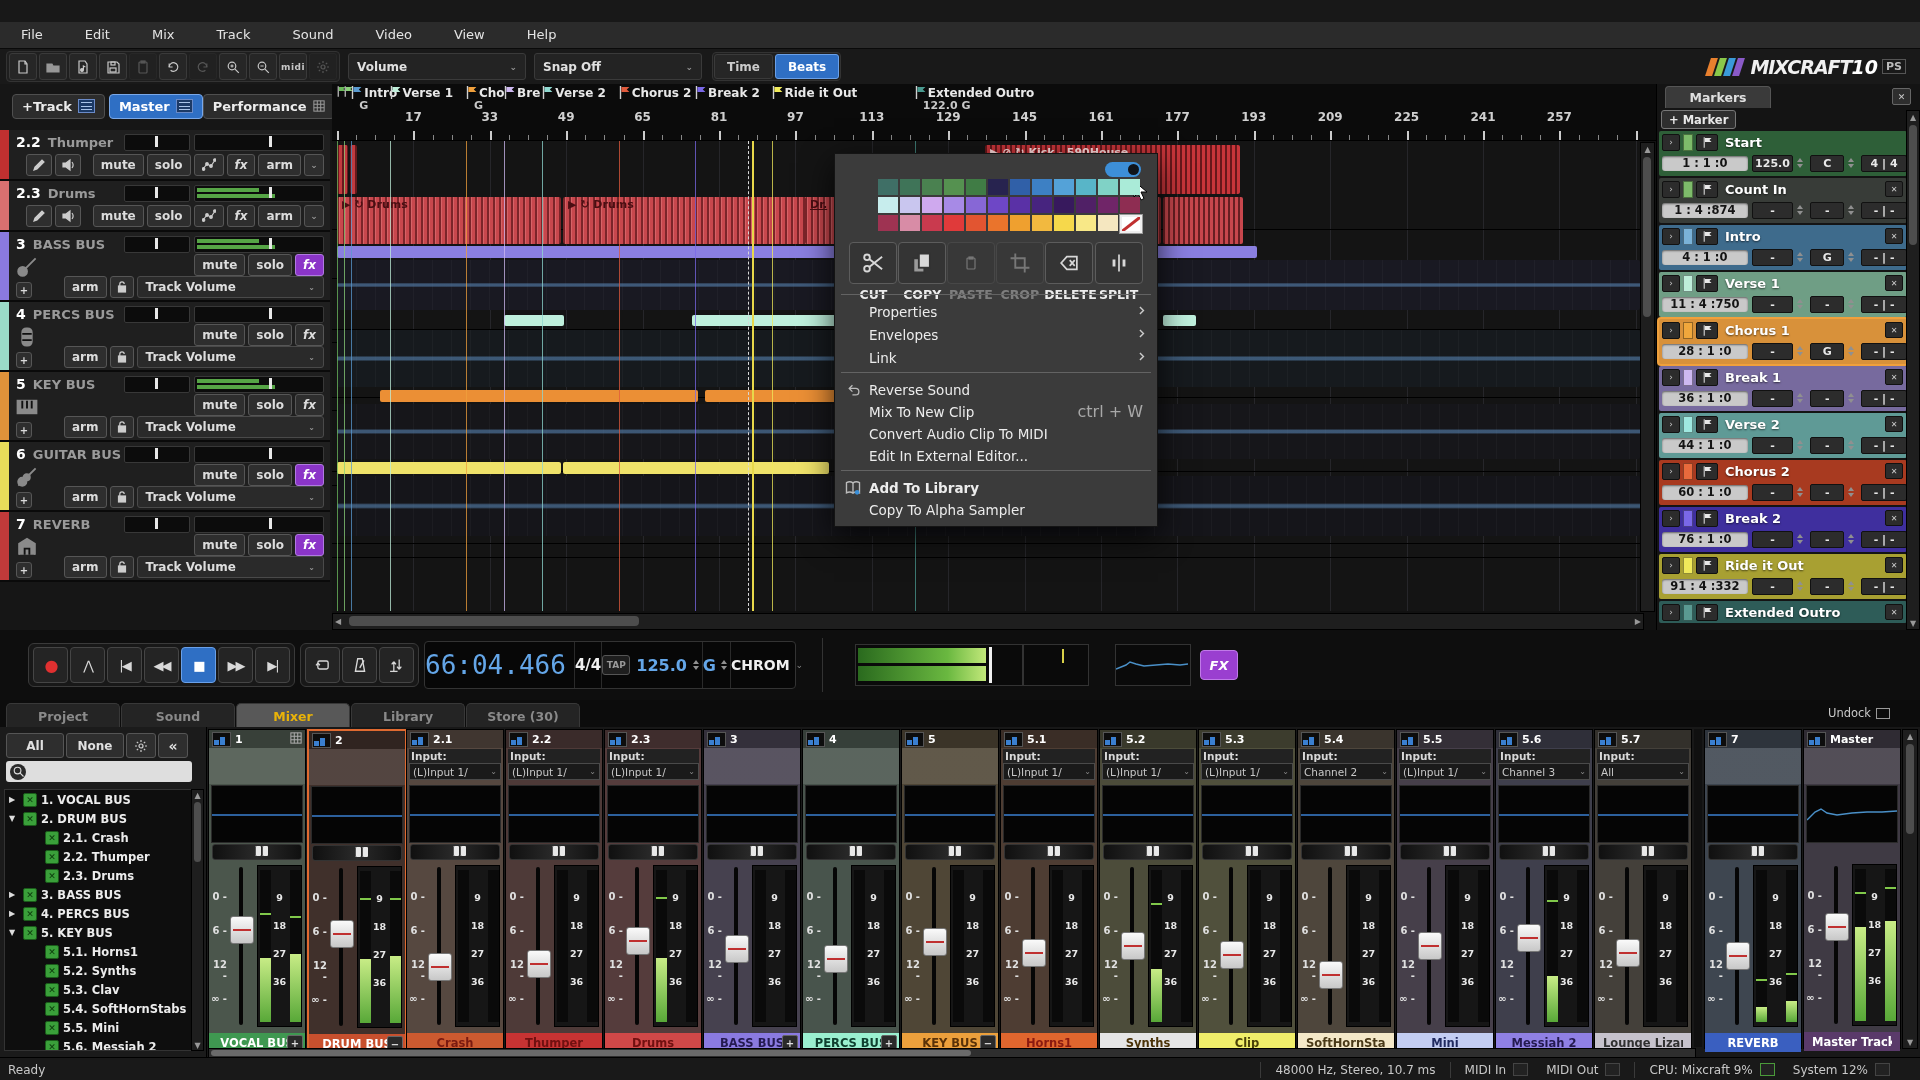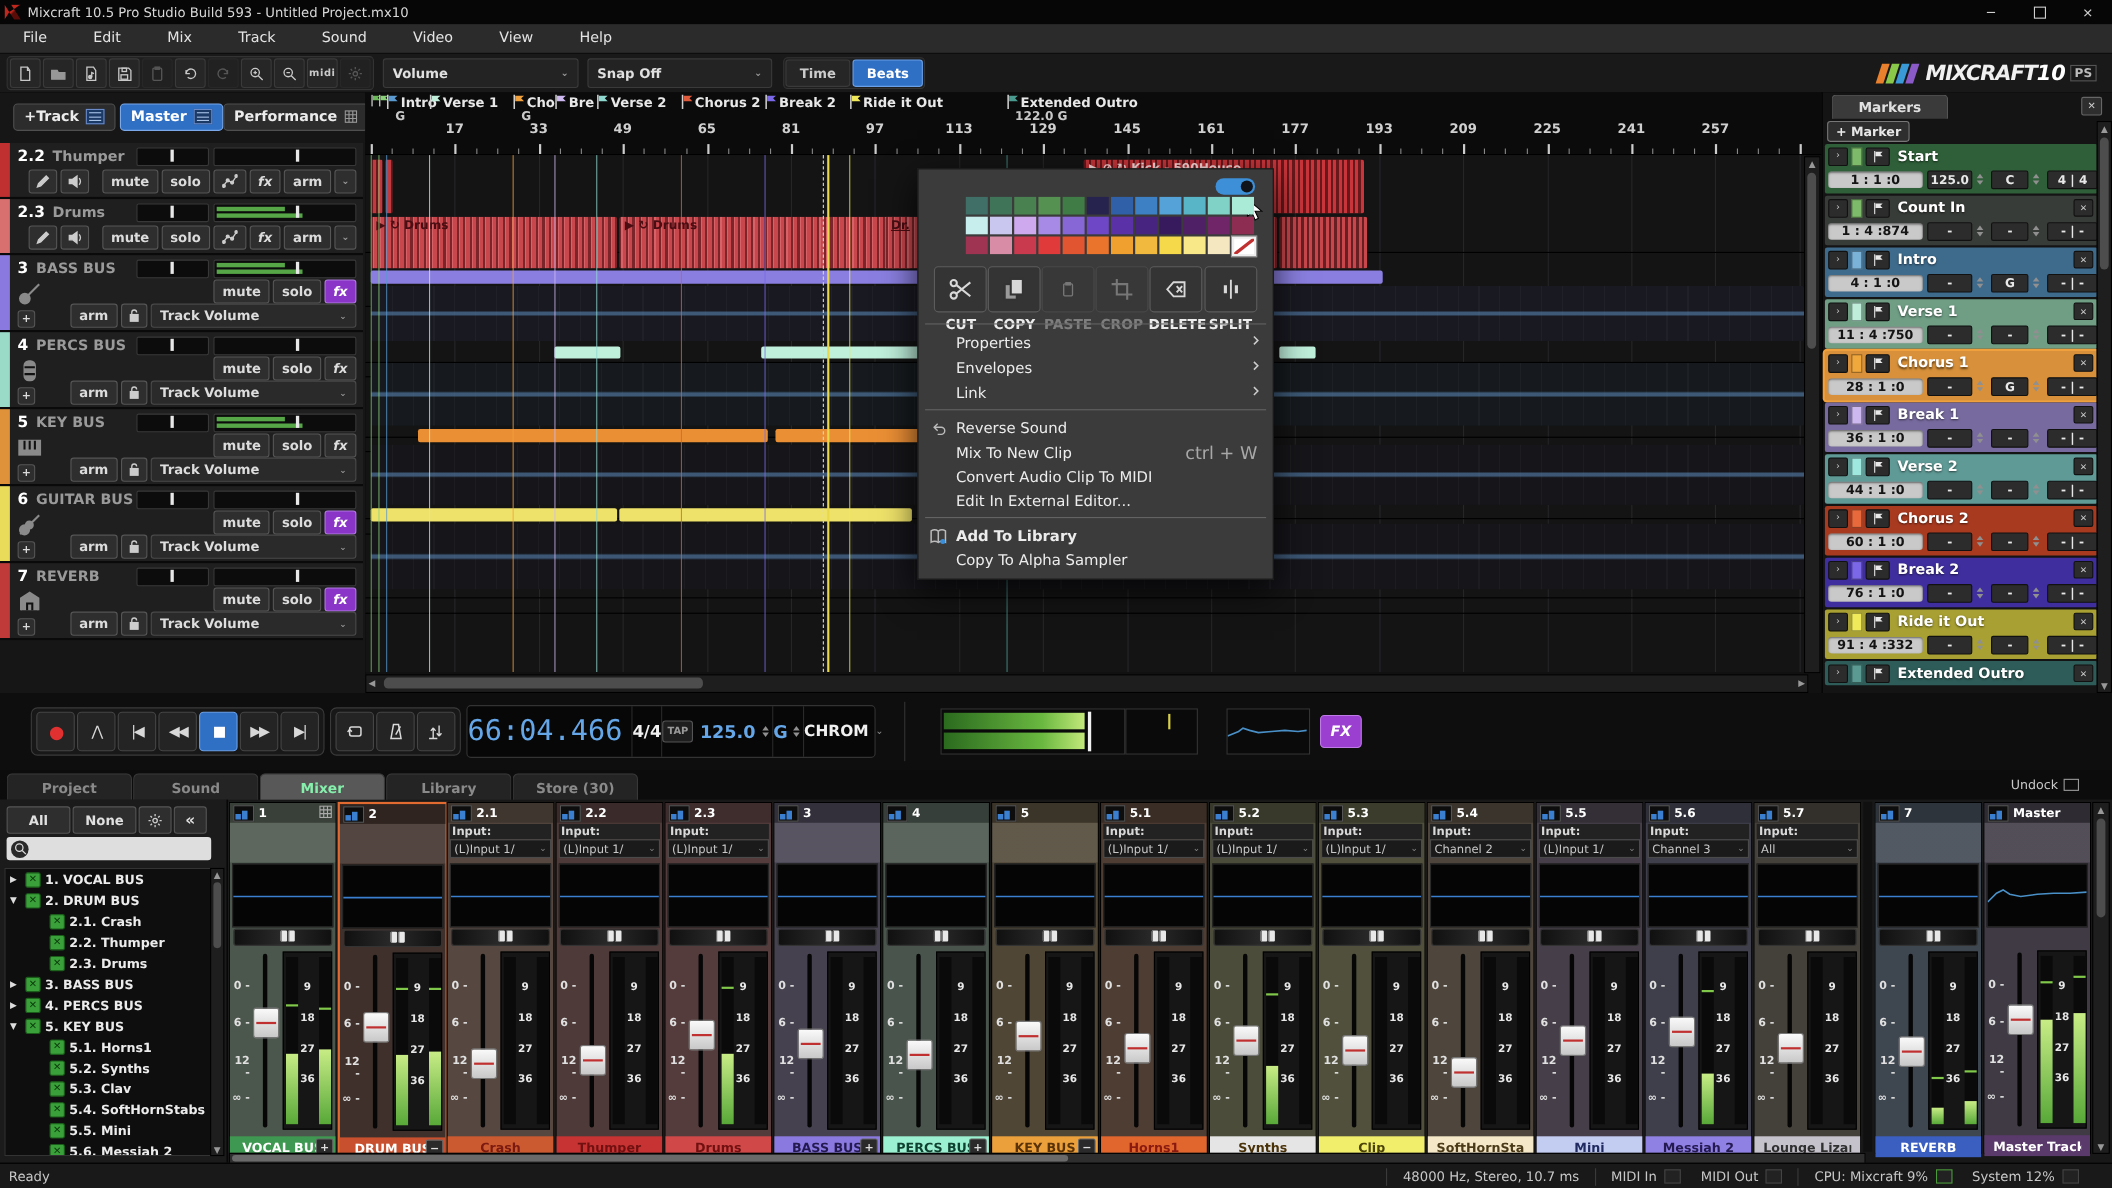--- a/index.html
+++ b/index.html
@@ -103,21 +103,21 @@
   .tseg{border-left:1px solid #2a2a2a;height:100%;display:flex;align-items:center;justify-content:center;}
   #bigtime{font-family:"DejaVu Sans Mono","Liberation Mono",monospace;font-size:26px;color:#64a6e8;width:168px;text-align:right;padding-right:8px;}
   #meterbox{position:absolute;left:855px;top:14px;width:166px;height:40px;background:#0a0a0a;border:1px solid #333;}
   .mbarh{position:absolute;left:2px;height:15px;background:linear-gradient(90deg,#2a6a1e,#6ab840 70%,#c2e87a);}
   #auxbox{position:absolute;left:1023px;top:14px;width:64px;height:40px;background:#0a0a0a;border:1px solid #333;}
   #specbox{position:absolute;left:1115px;top:14px;width:74px;height:40px;background:#0a0a0a;border:1px solid #333;}
   #fxbtn{position:absolute;left:1200px;top:20px;width:36px;height:28px;background:#9a3fd0;border:1px solid #c07ae8;border-radius:4px;color:#fff;font-weight:bold;font-size:13px;font-style:italic;display:flex;align-items:center;justify-content:center;}
   
   #tabrow{position:absolute;left:0;top:700px;width:1920px;height:27px;background:#0c0c0c;}
   .dtab{position:absolute;top:3px;height:24px;width:112px;background:#242424;border:1px solid #383838;border-bottom:none;border-radius:5px 5px 0 0;color:#8a8a8a;font-weight:bold;font-size:12.5px;display:flex;align-items:center;justify-content:center;}
-  .dtab.on{background:#585858;color:#86efac;}
+  .dtab.on{background:#585858;color:#eab308;}
   #undock{position:absolute;right:30px;top:6px;color:#c8c8c8;font-size:11.5px;display:flex;align-items:center;gap:5px;}
   
   #bottompanel{position:absolute;left:0;top:727px;width:1920px;height:330px;background:#181818;}
   #sidebar{position:absolute;left:0;top:0;width:206px;height:330px;background:#1b1b1b;border-right:1px solid #000;}
   .sidebtn{height:23px;background:#2e2e2e;border:1px solid #555;border-radius:3px;color:#e0e0e0;font-weight:bold;font-size:12px;display:flex;align-items:center;justify-content:center;}
   #searchbox{position:absolute;left:6px;top:34px;width:186px;height:21px;background:#dedede;border-radius:3px;display:flex;align-items:center;color:#333;}
   #tree{position:absolute;left:4px;top:62px;width:188px;height:260px;background:#0e0e0e;border:1px solid #333;overflow:hidden;}
   .titem{display:flex;align-items:center;height:19px;color:#ececec;font-weight:bold;font-size:11.5px;}
   .tarrow{width:10px;font-size:8px;color:#ddd;margin-left:4px;}
   .chk{width:12px;height:12px;background:#3aa03a;border:1px solid #1a5c1a;border-radius:2px;color:#0c3a0c;font-size:9px;font-weight:bold;display:flex;align-items:center;justify-content:center;margin:0 4px;}
@@ -149,31 +149,20 @@
   
   #statusbar{position:absolute;left:0;top:1057px;width:1920px;height:23px;background:#191919;border-top:1px solid #000;display:flex;align-items:center;color:#c8c8c8;font-size:12px;}
   .statdiv{width:1px;height:16px;background:#3a3a3a;margin:0 14px;}
   .led{width:13px;height:11px;background:#222;border:1px solid #444;margin-left:7px;}
   .led.grn{border-color:#4a9a3a;}
 </style>
 </head>
 <body>
 
 <div id="root">
-  <div id="titlebar">
-    <div id="appicon"></div>
-    <span id="wintitle">Mixcraft 10.5 Pro Studio Build 593 - Untitled Project.mx10</span>
-    <div id="winbtns">
-      <div class="winbtn">─</div>
-      <div class="winbtn">
-          <span class="maxbox"></span>
-        </div>
-      <div class="winbtn">×</div>
-    </div>
-  </div>
   <div id="menubar">
       <div class="menuitem">File</div>
       <div class="menuitem">Edit</div>
       <div class="menuitem">Mix</div>
       <div class="menuitem">Track</div>
       <div class="menuitem">Sound</div>
       <div class="menuitem">Video</div>
       <div class="menuitem">View</div>
       <div class="menuitem">Help</div>
     </div>

